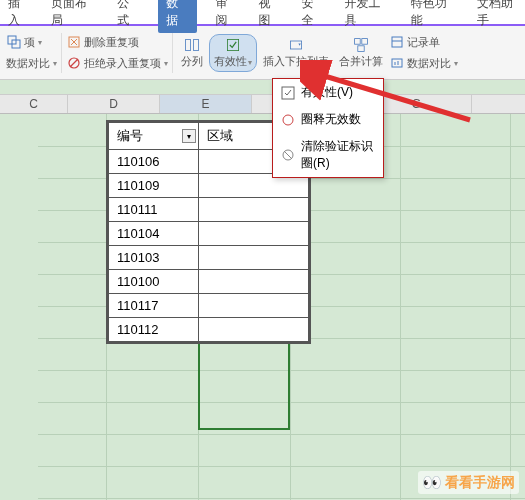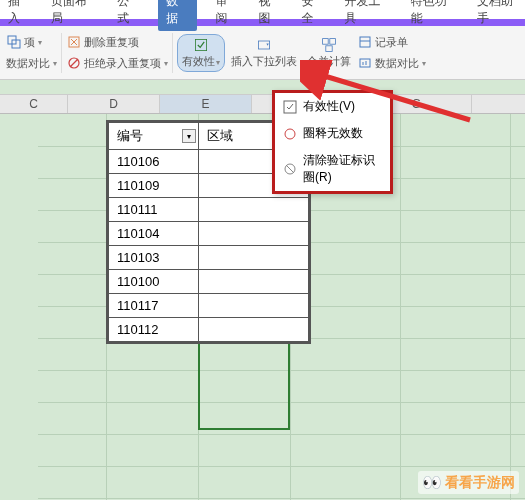--- a/index.html
+++ b/index.html
@@ -1,31 +1,31 @@
 <!DOCTYPE html>
 <html><head>
 <meta charset="utf-8">
 <style>
 * { margin: 0; padding: 0; box-sizing: border-box; font-family: "Microsoft YaHei", sans-serif; }
 body { width: 525px; height: 500px; background: #d5e8d4; overflow: hidden; position: relative; }
 
-.menubar { background: #fff; height: 26px; display: flex; align-items: center; gap: 16px; padding-left: 6px; border-bottom: 7px solid #8b5cf6; font-size: 12px; color: #444; }
+.menubar { background: #fff; height: 26px; display: flex; align-items: center; gap: 16px; padding-left: 6px; border-bottom: 2px solid #8b5cf6; font-size: 12px; color: #444; }
 .menubar .tab { padding: 4px 2px; cursor: pointer; }
 .menubar .tab.active { background: #4a7cbf; color: #fff; padding: 4px 8px; border-radius: 2px; }
 
 .ribbon { background: #f5f5f5; height: 54px; display: flex; align-items: center; padding: 4px 6px; gap: 2px; border-bottom: 1px solid #ccc; font-size: 11px; color: #555; }
 .rb-btn { display: flex; flex-direction: column; align-items: center; gap: 1px; padding: 2px 4px; cursor: pointer; }
 .rb-btn.active { background: #d0e0f0; border: 1px solid #7fa8d8; border-radius: 10px; }
 .rb-stack { display: flex; flex-direction: column; gap: 1px; }
 .rb-row { display: flex; align-items: center; gap: 2px; height: 20px; }
 .rb-ico { width: 16px; height: 16px; display: inline-flex; align-items: center; justify-content: center; }
 .rb-sep { width: 1px; height: 40px; background: #ddd; margin: 0 2px; }
 .dd-arrow { font-size: 8px; color: #888; margin-left: 1px; }
 
-.dropdown { position: absolute; top: 90px; left: 272px; width: 121px; background: #fff; border: 3px solid #b91c1c; box-shadow: 2px 2px 6px rgba(0,0,0,0.2); font-size: 12px; z-index: 20; }
+.dropdown { position: absolute; top: 78px; left: 272px; width: 112px; background: #fff; border: 1px solid #b91c1c; box-shadow: 2px 2px 6px rgba(0,0,0,0.2); font-size: 12px; z-index: 20; }
 .dropdown .item { display: flex; align-items: center; gap: 6px; padding: 5px 8px; cursor: pointer; }
 .dropdown .item .dd-ico { width: 14px; height: 14px; display: inline-flex; }
 
 .arrow-overlay { position: absolute; top: 60px; left: 300px; z-index: 30; pointer-events: none; }
 
 .col-headers { position: absolute; top: 94px; left: 0; right: 0; height: 20px; background: #e8e8e8; display: flex; font-size: 12px; color: #555; border-top: 1px solid #ccc; border-bottom: 1px solid #bbb; }
 .col-h { border-right: 1px solid #ccc; display: flex; align-items: center; justify-content: center; }
 .col-h.active { background: #d0dce8; }
 
 .sheet { position: absolute; top: 114px; left: 0; right: 0; bottom: 0; margin-left: 38px; }
@@ -95,20 +95,29 @@
         <svg width="14" height="14" viewBox="0 0 14 14">
             <circle cx="7" cy="7" r="5" fill="none" stroke="#c44" stroke-width="1.2"></circle>
             <line x1="3" y1="11" x2="11" y2="3" stroke="#c44" stroke-width="1.2"></line>
           </svg>
       </span>
       <span>拒绝录入重复项</span>
       <span class="dd-arrow">▾</span>
     </div>
   </div>
   <div class="rb-sep"></div>
+  <div class="rb-btn">
+    <span class="rb-ico">
+      <svg width="20" height="20" viewBox="0 0 20 20">
+          <rect x="2" y="3" width="6" height="14" fill="none" stroke="#4a7cbf"></rect>
+          <rect x="12" y="3" width="6" height="14" fill="none" stroke="#4a7cbf"></rect>
+        </svg>
+    </span>
+    <span>分列</span>
+  </div>
   <div class="rb-btn active">
     <span class="rb-ico">
       <svg width="20" height="20" viewBox="0 0 20 20">
           <rect x="3" y="3" width="14" height="14" fill="none" stroke="#2e7d32"></rect>
           <path d="M6 10 L9 13 L14 6" fill="none" stroke="#2e7d32" stroke-width="1.5"></path>
         </svg>
     </span>
     <span><span>有效性</span><span class="dd-arrow">▾</span></span>
   </div>
   <div class="rb-btn">

